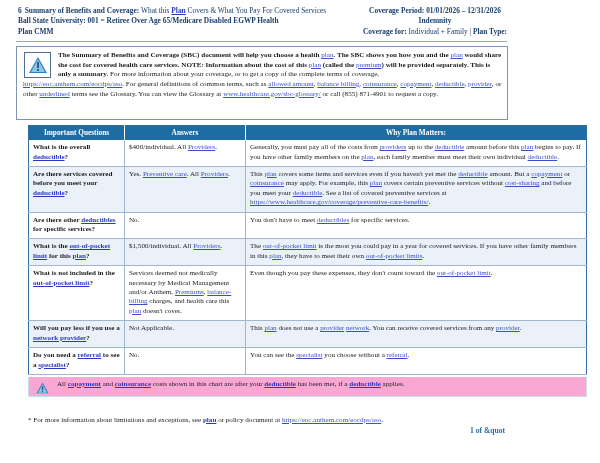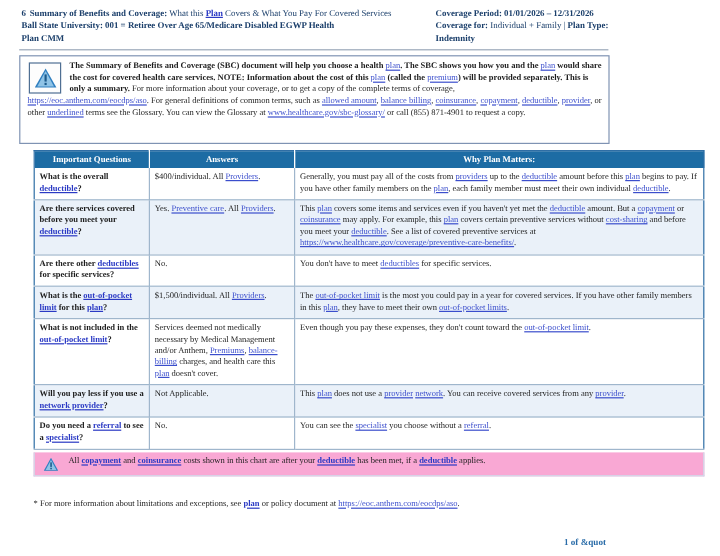--- a/index.html
+++ b/index.html
@@ -26,21 +26,21 @@
     display: flex;
     padding: 6px 10px 0 16px;
     box-sizing: border-box;
   }
   .hdr-left {
     width: 352px;
     padding-left: 2px;
   }
   .hdr-right {
     flex: 1;
-    text-align: left;
+    text-align: center;
     padding-right: 4px;
   }
   .hdr-line {
     font-size: 7.4px;
     line-height: 10.4px;
     color: #1b3f6b;
     white-space: nowrap;
   }
   .hdr-left .hdr-line { white-space: normal; }
   .hdr-num {
@@ -185,21 +185,21 @@
     position: absolute;
     left: 28px;
     top: 416px;
     font-size: 7.1px;
     line-height: 9.4px;
     color: #1c1c1c;
   }
   .page-num {
     position: absolute;
     right: 16px;
-    top: 447px;
+    top: 426px;
     font-size: 7.6px;
     font-weight: bold;
     color: #2a6ca8;
   }
   .star { font-size: 7px; vertical-align: top; }
 </style>
 </head>
 <body>
 
 <div class="page">
@@ -214,27 +214,27 @@
       </div>
       <div class="hdr-sub">Ball State University: 001 = Retiree Over Age 65/Medicare Disabled EGWP Health</div>
       <div class="hdr-sub">Plan CMM</div>
     </div>
     <div class="hdr-right">
       <div class="hdr-line">
         <span class="b">Coverage Period:</span>
         <span class="b">01/01/2026 – 12/31/2026</span>
       </div>
       <div class="hdr-line">
+        <span class="b">Indemnity</span>
+      </div>
+      <div class="hdr-line">
         <span class="b">Coverage for:</span>
         <span class="hdr-norm">Individual + Family</span>
         <span class="hdr-norm">|</span>
         <span class="b">Plan Type:</span>
-      </div>
-      <div class="hdr-line">
-        <span class="b">Indemnity</span>
       </div>
     </div>
   </div>
 
   <div class="hr-top"></div>
 
   <div class="notice">
     <div class="notice-top">
       <div class="warn-box">
         <svg class="warn-tri" viewBox="0 0 20 18" xmlns="http://www.w3.org/2000/svg" aria-hidden="true">

